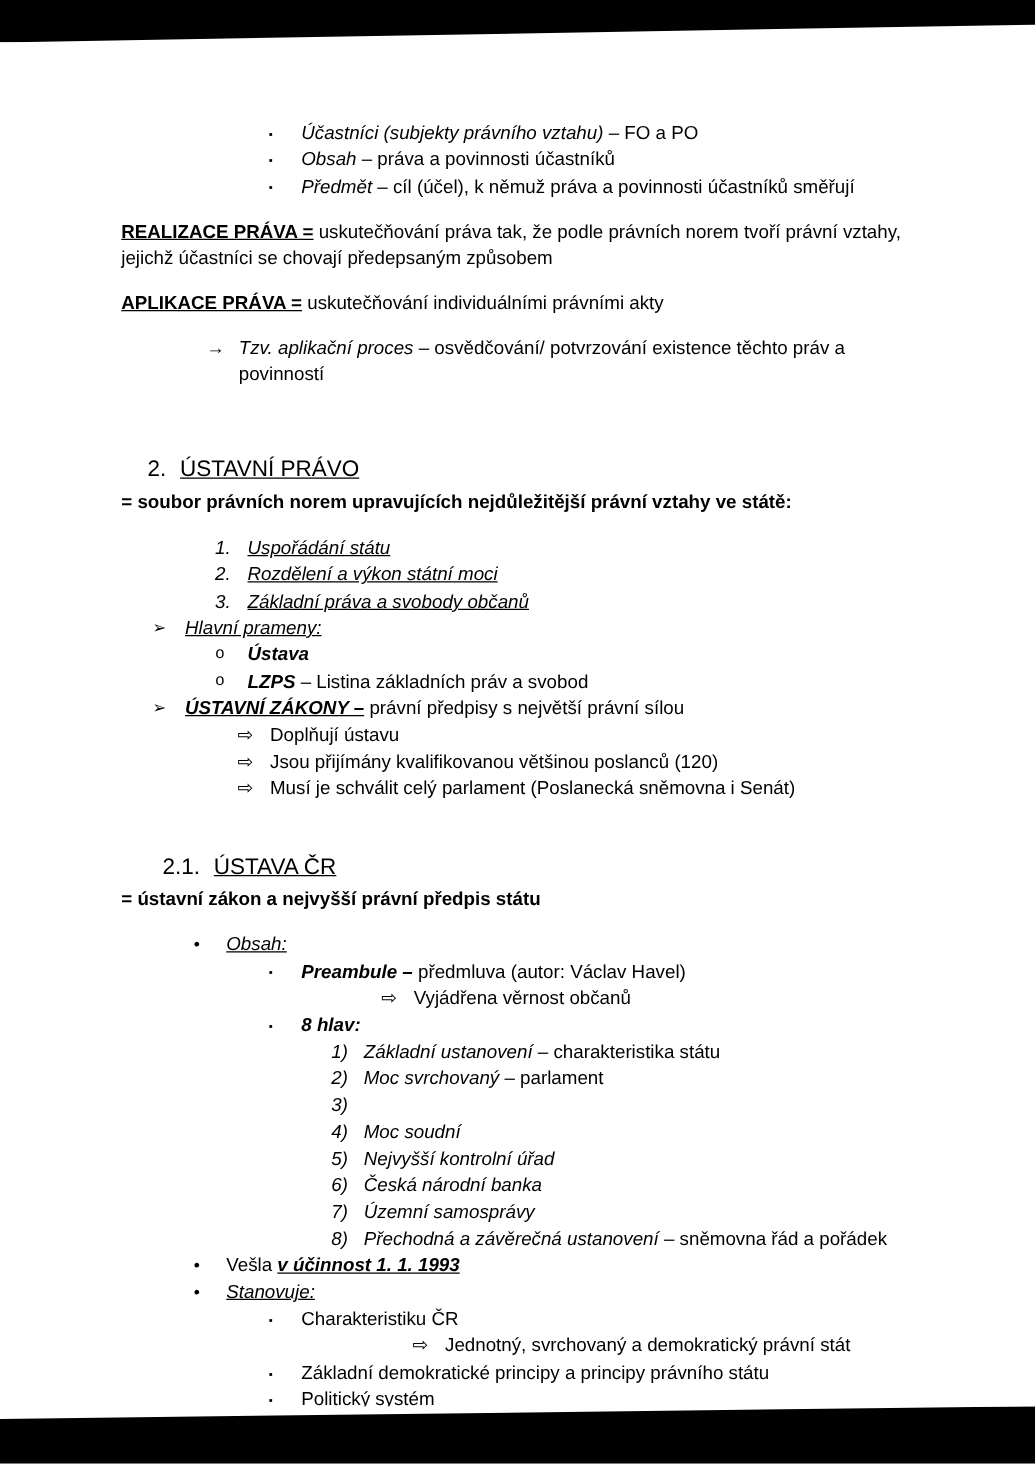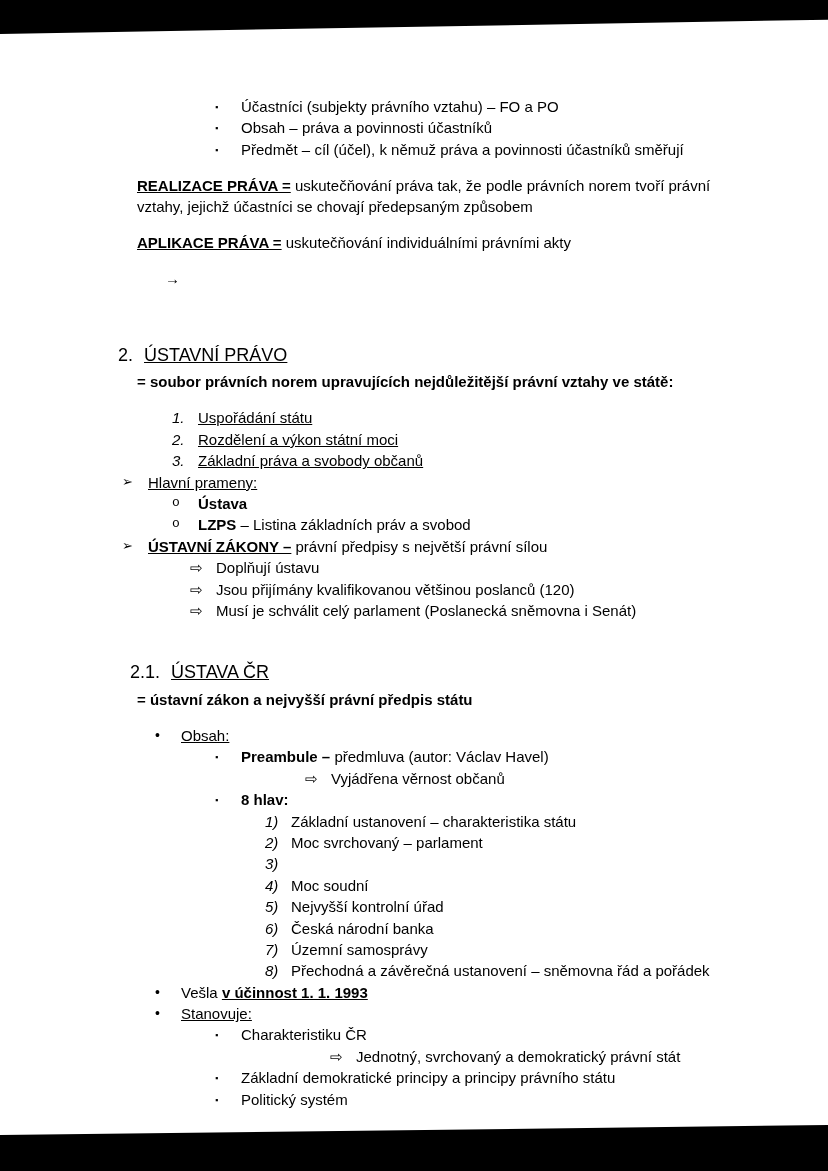--- a/index.html
+++ b/index.html
@@ -37,36 +37,36 @@
     font-size: 15px;
     line-height: 1.36;
     overflow: hidden;
   }
 
   .block { display: flex; margin: 1px 0; }
   .block .marker { flex: 0 0 26px; }
   .block .text { flex: 1 1 auto; }
 
   
-  .ind0  { padding-left: 0; margin-left: 40px; }
+  .ind0  { padding-left: 0; }
   .ind1  { padding-left: 21px; }
   .ind2  { padding-left: 25px; }
   .ind3  { padding-left: 33px; }
   .ind4  { padding-left: 58px; }
   .ind5  { padding-left: 68px; }
   .ind6  { padding-left: 75px; }
   .ind7  { padding-left: 93px; }
   .ind8  { padding-left: 118px; }
   .ind9  { padding-left: 168px; }
   .ind10 { padding-left: 208px; }
   .ind11 { padding-left: 233px; }
 
   
   .b { font-weight: bold; }
-  .i { }
+  .i { font-style: italic; }
   .u { text-decoration: underline; }
 
   
   .marker.sq { font-size: 9px;  line-height: 20px; }
   .marker.oo { font-family: "Liberation Mono", monospace; font-size: 13px; }
   .marker.da { font-size: 15px; }
   .marker.ah { font-size: 13px; }
   .marker.rb { font-size: 14px; }
   .marker.ar { font-size: 15px; }
   .marker.i  { font-style: italic; }
@@ -103,20 +103,21 @@
       <div class="block ind0">
         <span class="text"><span class="run b u">REALIZACE PRÁVA =</span><span class="run"> uskutečňování práva tak, že podle právních norem tvoří právní vztahy, jejichž účastníci se chovají předepsaným způsobem</span></span>
       </div>
       <div class="spacer sm"></div>
       <div class="block ind0">
         <span class="text"><span class="run b u">APLIKACE PRÁVA =</span><span class="run"> uskutečňování individuálními právními akty</span></span>
       </div>
       <div class="spacer sm"></div>
       <div class="block ind5">
         <span class="marker ar">→</span>
+        <span class="text"><span class="run i">Tzv. aplikační proces</span><span class="run"> – osvědčování/ potvrzování existence těchto práv a povinností</span></span>
       </div>
       <div class="spacer xl"></div>
       <div class="block ind1 heading">
         <span class="marker num">2.</span>
         <span class="text"><span class="run u">ÚSTAVNÍ PRÁVO</span></span>
       </div>
       <div class="block ind0">
         <span class="text"><span class="run b">= soubor právních norem upravujících nejdůležitější právní vztahy ve státě:</span></span>
       </div>
       <div class="spacer sm"></div>

